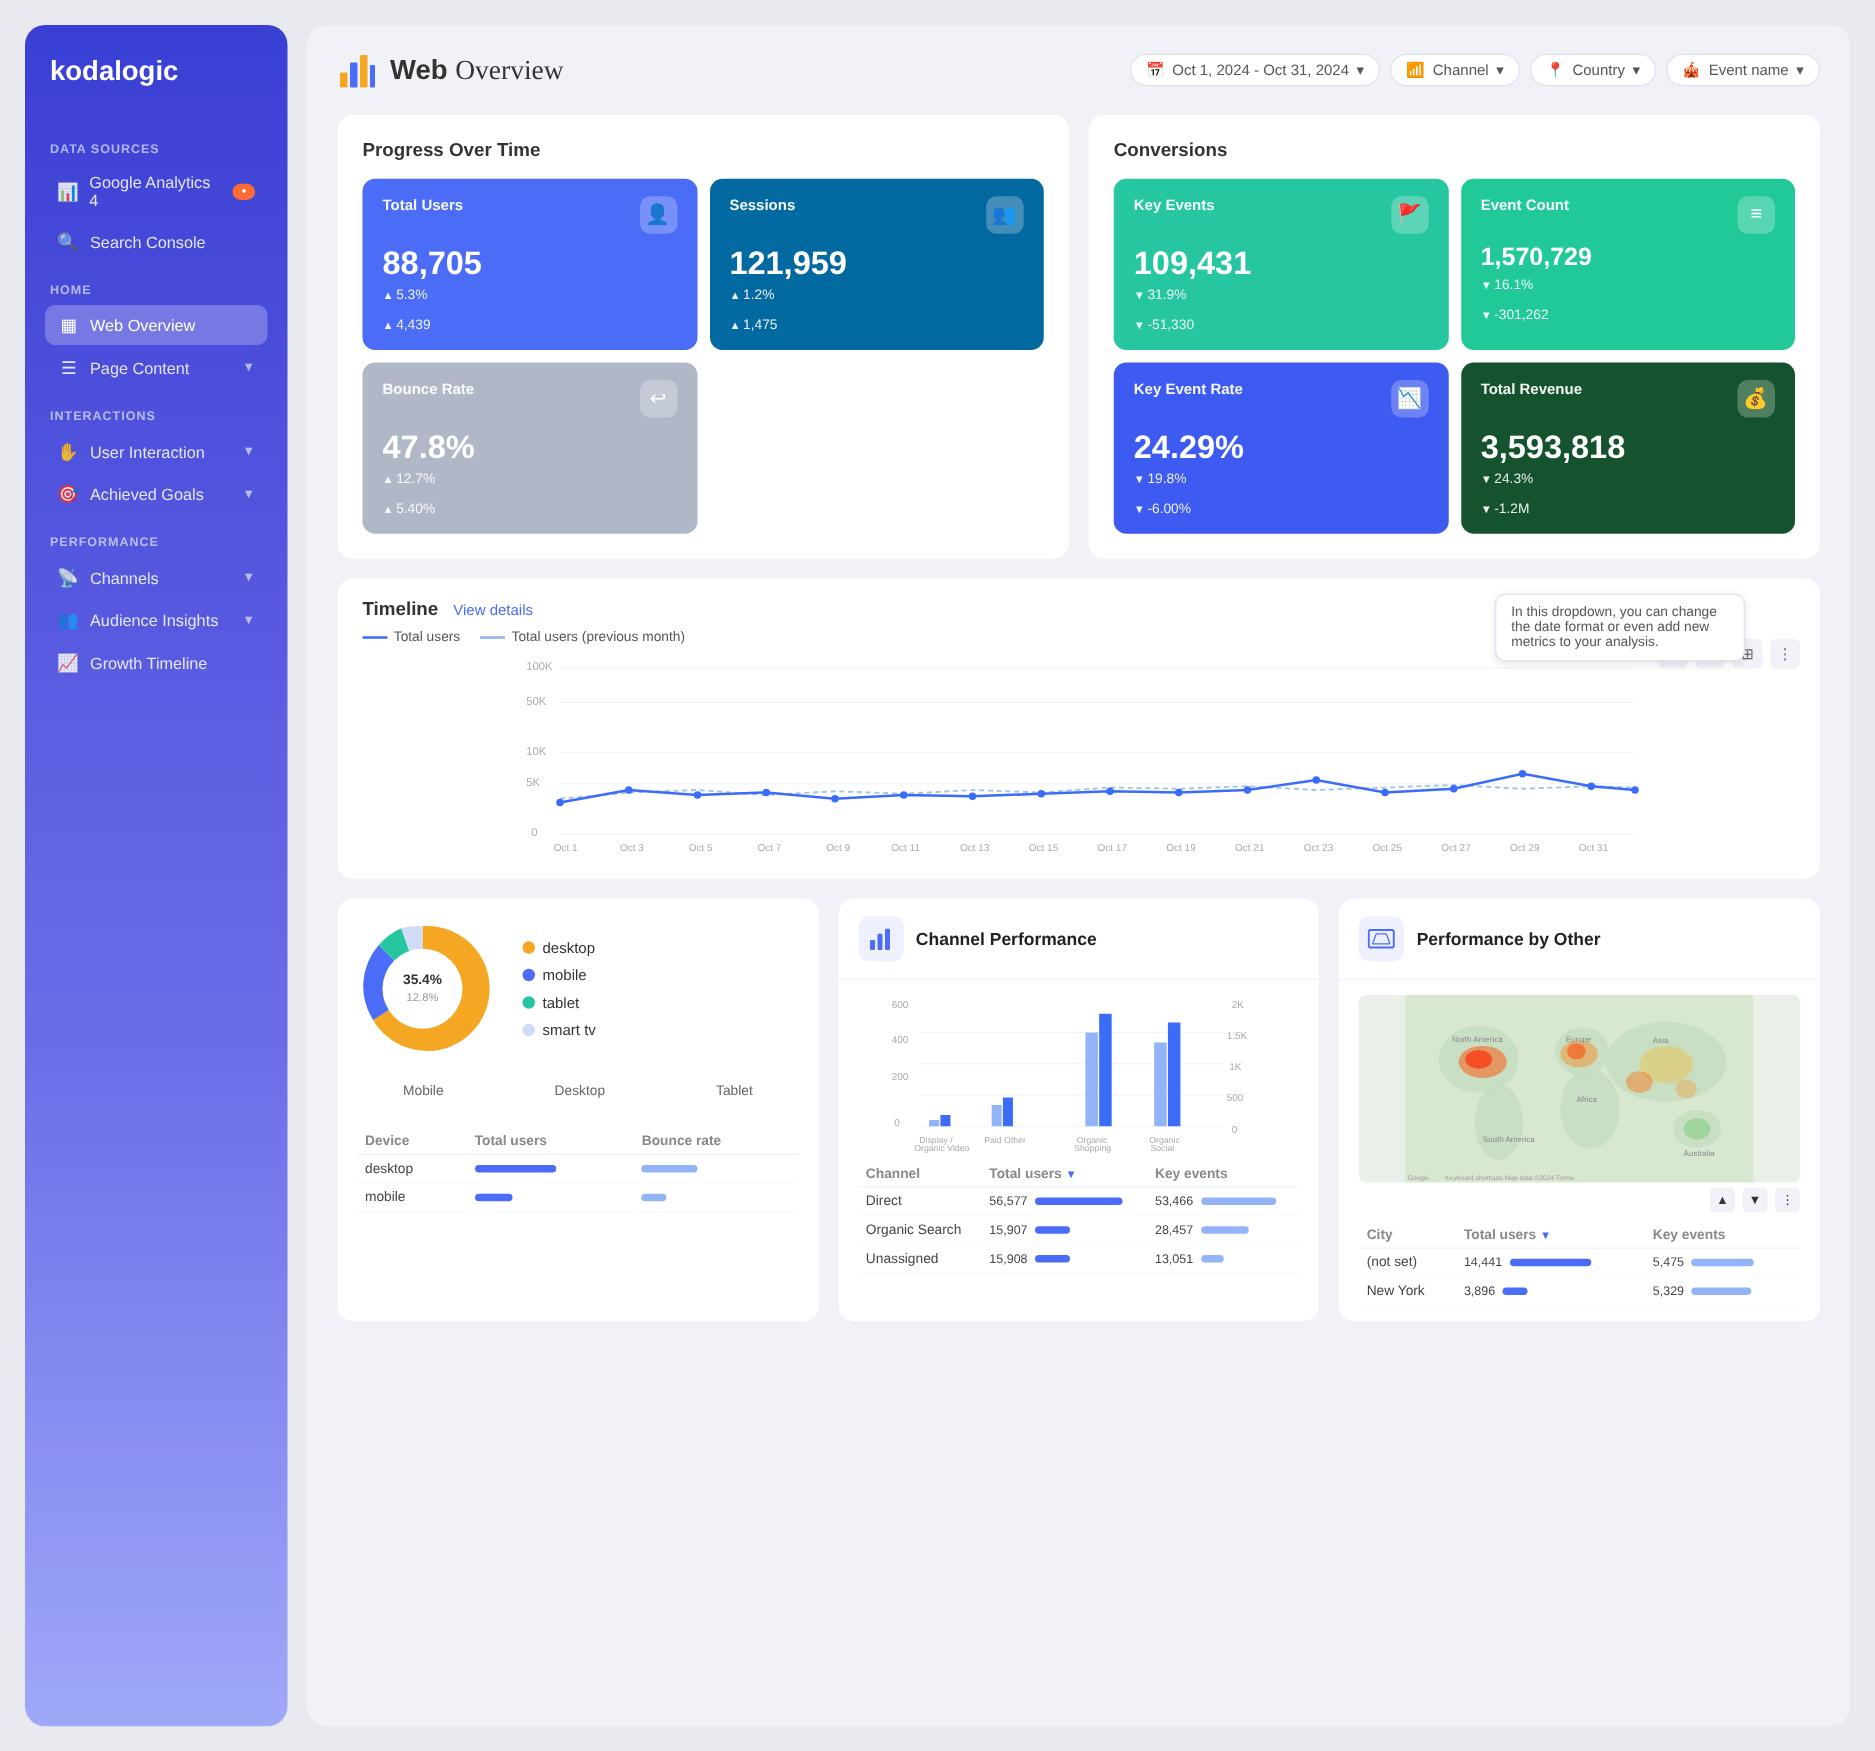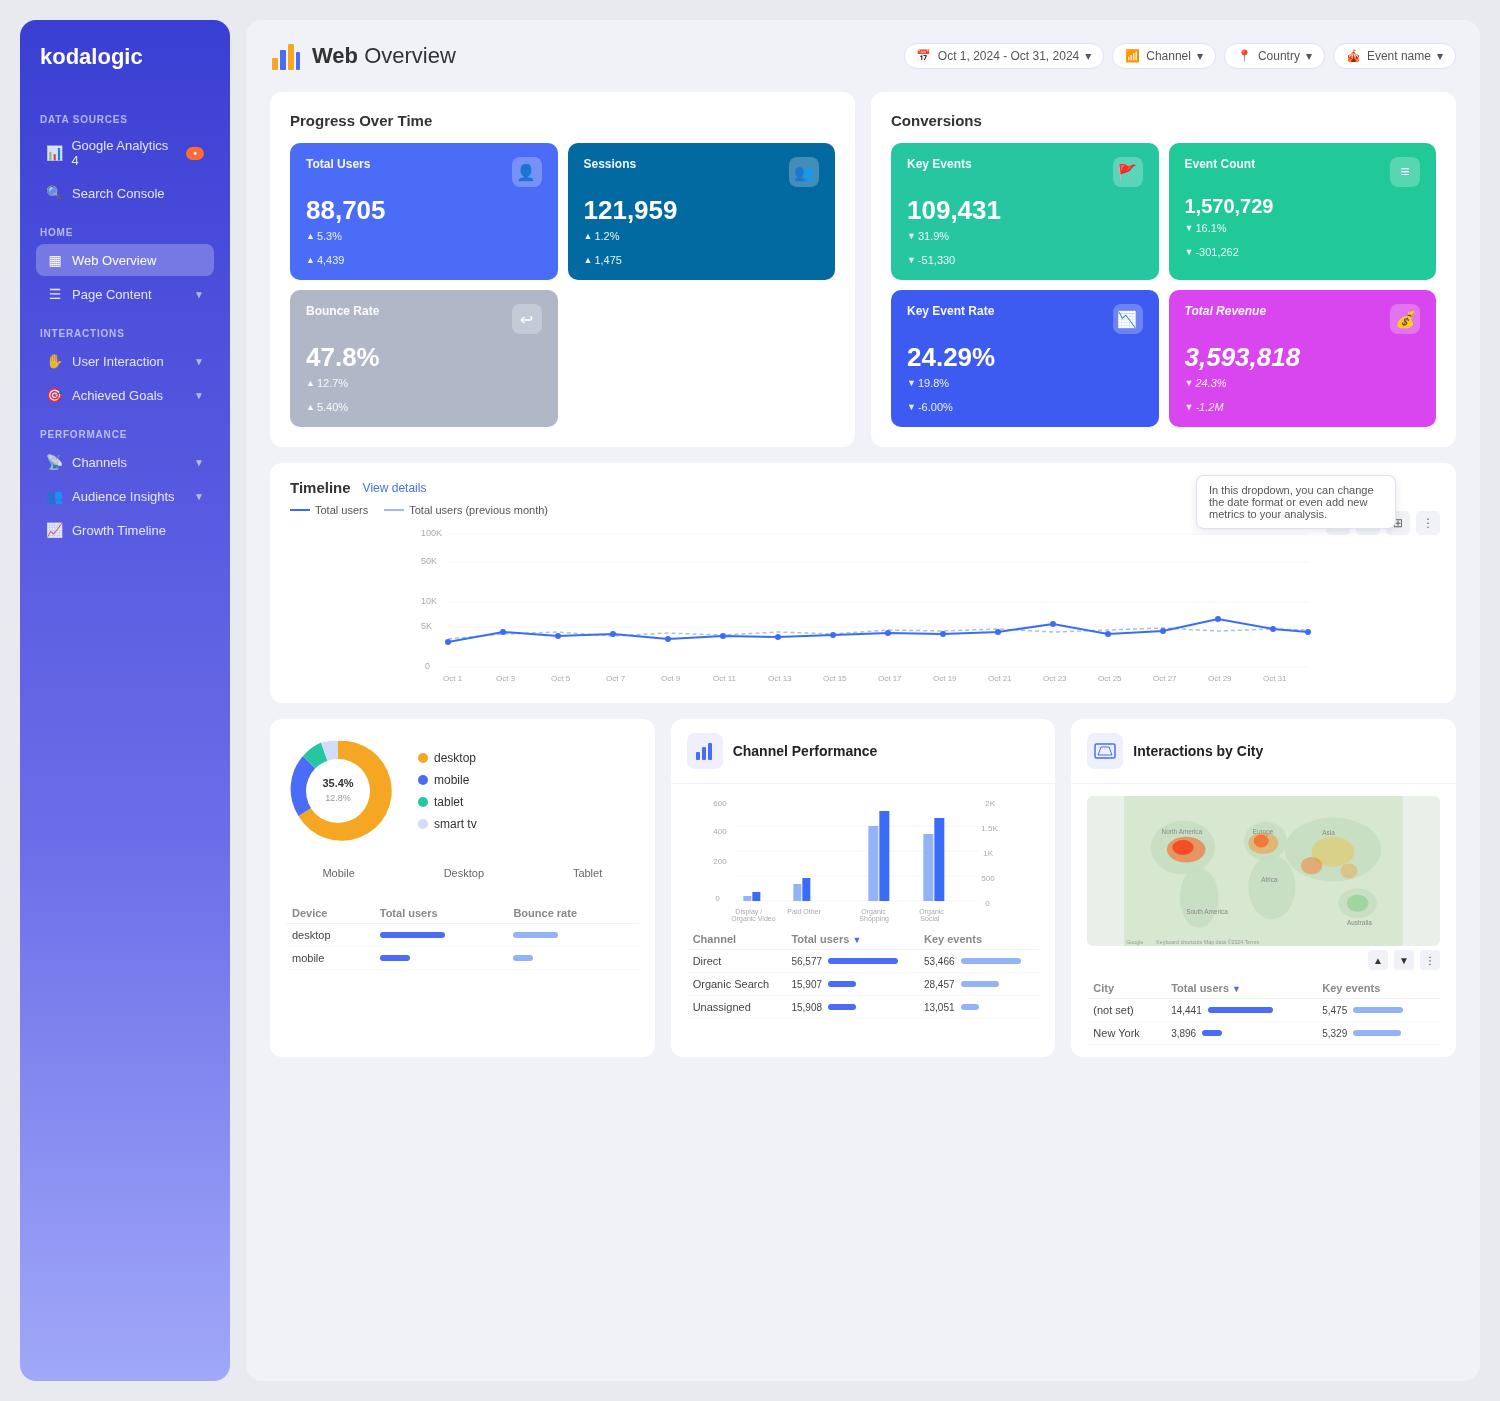--- a/index.html
+++ b/index.html
@@ -169,21 +169,21 @@
       position: relative;
     }
 
     .metric-card.blue { background: #4a6cf7; }
     .metric-card.orange { background: #0369a1; }
     .metric-card.gray { background: #b0b8c8; }
     .metric-card.green { background: #4caf82; }
     .metric-card.teal { background: #26c6a0; }
     .metric-card.teal2 { background: #20c997; }
     .metric-card.blue-dark { background: #3d5af1; }
-    .metric-card.purple { background: #d946ef; font-style: italic; }
+    .metric-card.purple { background: #14532d; }
 
     .metric-card-header {
       display: flex;
       justify-content: space-between;
       align-items: flex-start;
       margin-bottom: 8px;
     }
 
     .metric-card-label {
       font-size: 12px;
@@ -509,21 +509,21 @@
     <header class="header">
       <div class="header-title">
         <svg class="bar-icon" viewBox="0 0 32 32">
           <rect x="2" y="18" width="6" height="12" fill="#f5a623" rx="1"></rect>
           <rect x="10" y="10" width="6" height="20" fill="#4a6cf7" rx="1"></rect>
           <rect x="18" y="4" width="6" height="26" fill="#f5a623" rx="1"></rect>
           <rect x="26" y="12" width="4" height="18" fill="#4a6cf7" rx="1"></rect>
         </svg>
         <h1>
           <strong>Web</strong>
-          <span style="font-weight:400;">Overview</span>
+          <span style="font-weight:400;font-family:Liberation Serif, serif;">Overview</span>
         </h1>
       </div>
       <div class="header-filters">
         <div class="filter-pill">
           <span>📅</span>
           <span>Oct 1, 2024 - Oct 31, 2024</span>
           <span>▾</span>
         </div>
         <div class="filter-pill">
           <span>📶</span>
@@ -930,21 +930,21 @@
       </div>
 
       <div class="panel">
         <div class="panel-header">
           <div class="panel-header-icon">
             <svg width="22" height="22" viewBox="0 0 22 22">
               <rect x="1" y="4" width="20" height="14" rx="1.5" fill="none" stroke="#4a6cf7" stroke-width="1.5"></rect>
               <path d="M7,7 L4,15 M15,7 L18,15 M7,7 L15,7 M4,15 L18,15" stroke="#4a6cf7" stroke-width="1" fill="none"></path>
             </svg>
           </div>
-          <span class="panel-title">Interactions by City</span>
+          <span class="panel-title">Performance by Other</span>
         </div>
 
         <div class="panel-body">
 
           <div class="map-area">
             <svg width="100%" height="100%" viewBox="0 0 260 140">
 
               <rect width="260" height="140" fill="#d8e8d0"></rect>
 
               <ellipse cx="55" cy="48" rx="30" ry="25" fill="#c5dcc0" opacity="0.8"></ellipse>

